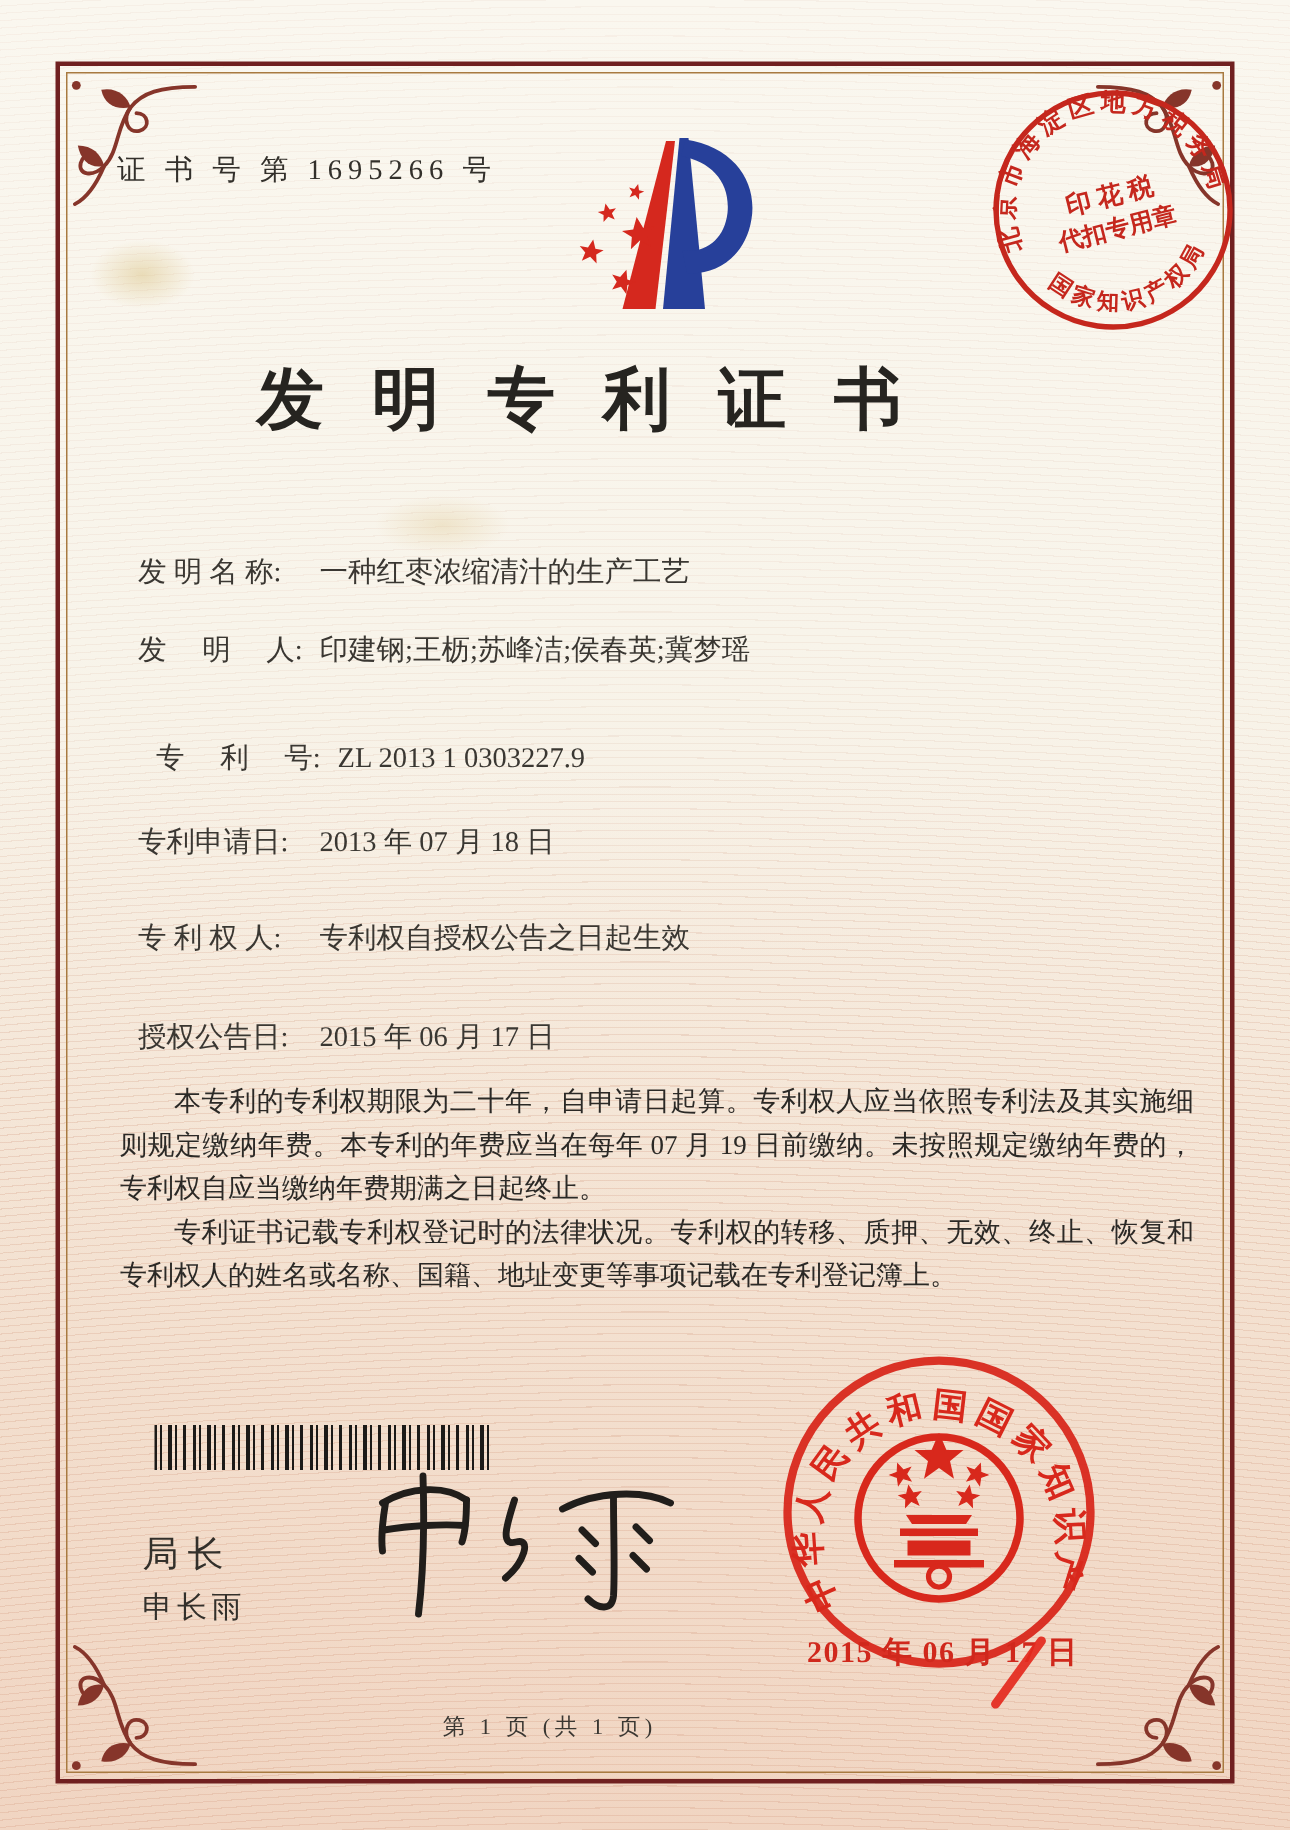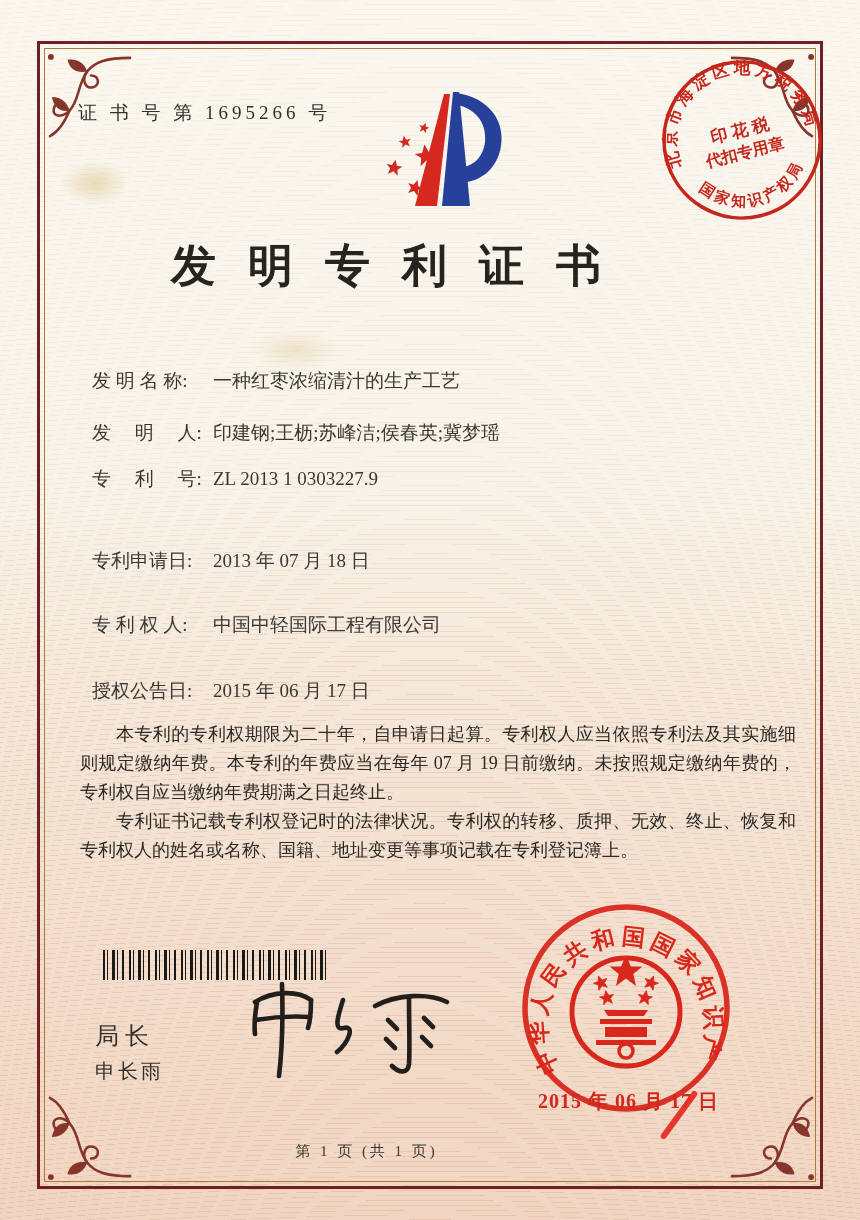--- a/index.html
+++ b/index.html
@@ -151,28 +151,28 @@
 
 <div class="abs title">发明专利证书</div>
 
 <div class="abs fields">
   <div class="frow" style="top:16px;">
     <span class="flabel">发 明 名 称:</span><span class="fvalue">一种红枣浓缩清汁的生产工艺</span>
   </div>
   <div class="frow" style="top:68px;">
     <span class="flabel">发　 明　 人:</span><span class="fvalue">印建钢;王枥;苏峰洁;侯春英;冀梦瑶</span>
   </div>
-  <div class="frow" style="top:114px;">
+  <div class="frow" style="top:140px;margin-left:12px;">
     <span class="flabel">专　 利　 号:</span><span class="fvalue">ZL 2013 1 0303227.9</span>
   </div>
   <div class="frow" style="top:196px;">
     <span class="flabel">专利申请日:</span><span class="fvalue">2013 年 07 月 18 日</span>
   </div>
   <div class="frow" style="top:260px;">
-    <span class="flabel">专 利 权 人:</span><span class="fvalue">中国中轻国际工程有限公司</span>
+    <span class="flabel">专 利 权 人:</span><span class="fvalue">专利权自授权公告之日起生效</span>
   </div>
   <div class="frow" style="top:326px;">
     <span class="flabel">授权公告日:</span><span class="fvalue">2015 年 06 月 17 日</span>
   </div>
 </div>
 
 <div class="abs paras">
   <p>本专利的专利权期限为二十年，自申请日起算。专利权人应当依照专利法及其实施细则规定缴纳年费。本专利的年费应当在每年 07 月 19 日前缴纳。未按照规定缴纳年费的，专利权自应当缴纳年费期满之日起终止。</p>
   <p>专利证书记载专利权登记时的法律状况。专利权的转移、质押、无效、终止、恢复和专利权人的姓名或名称、国籍、地址变更等事项记载在专利登记簿上。</p>
 </div>

